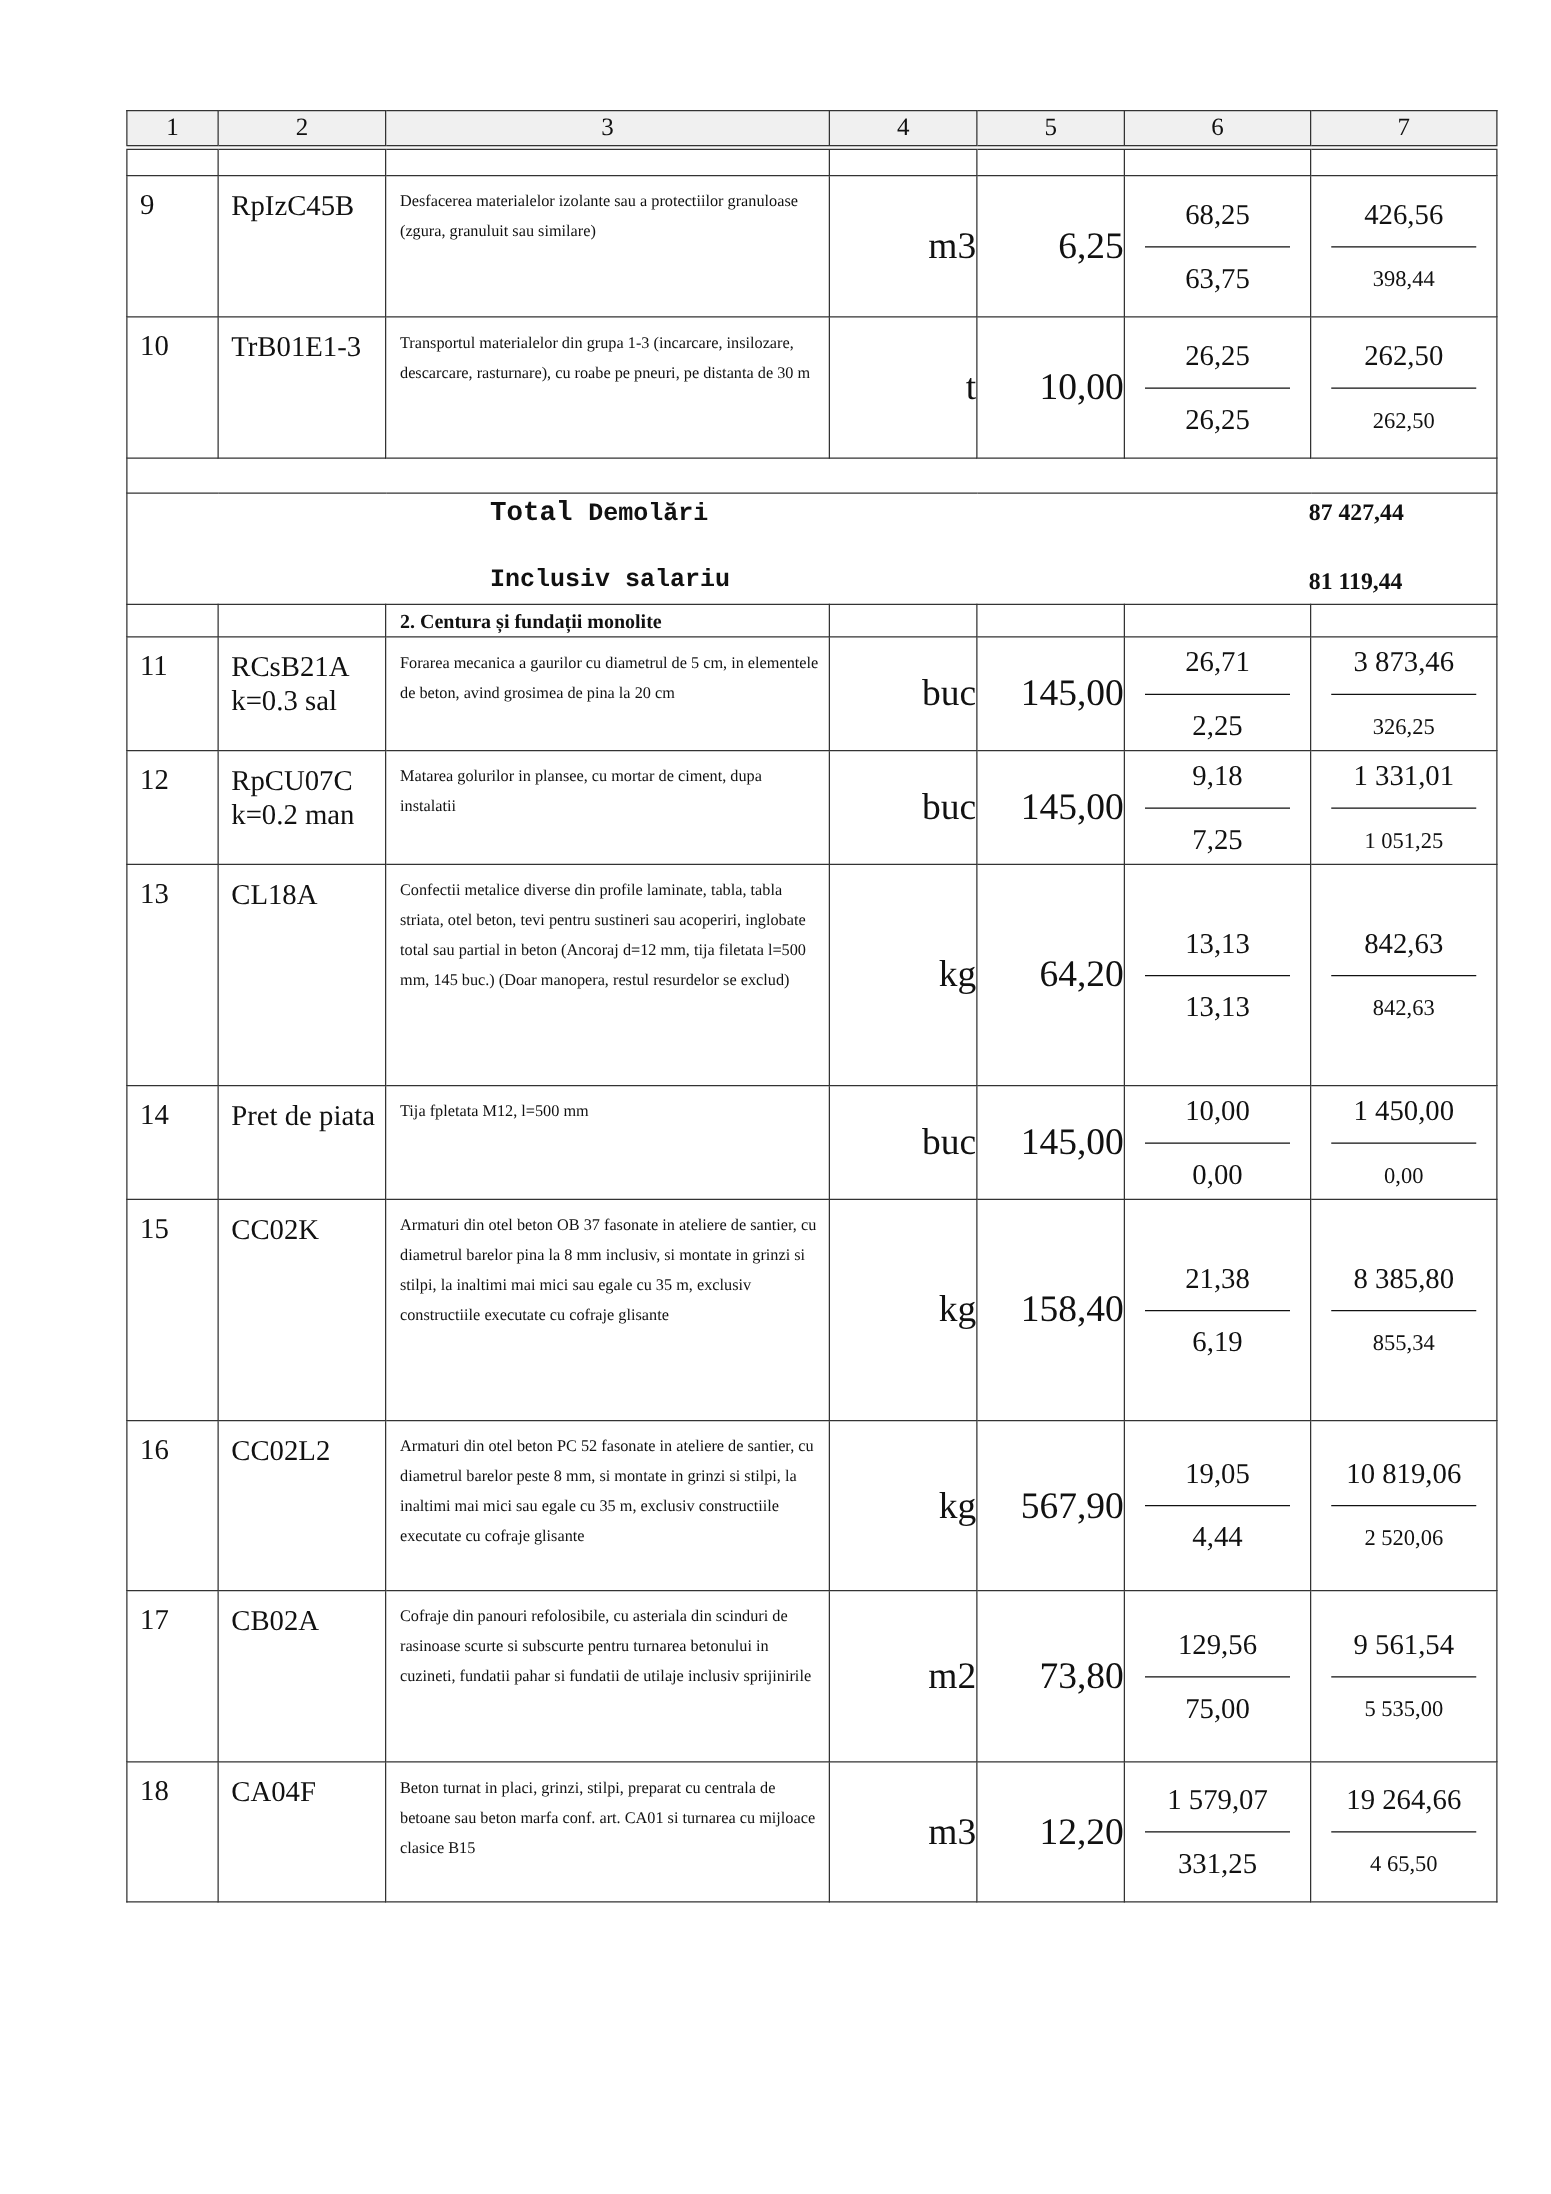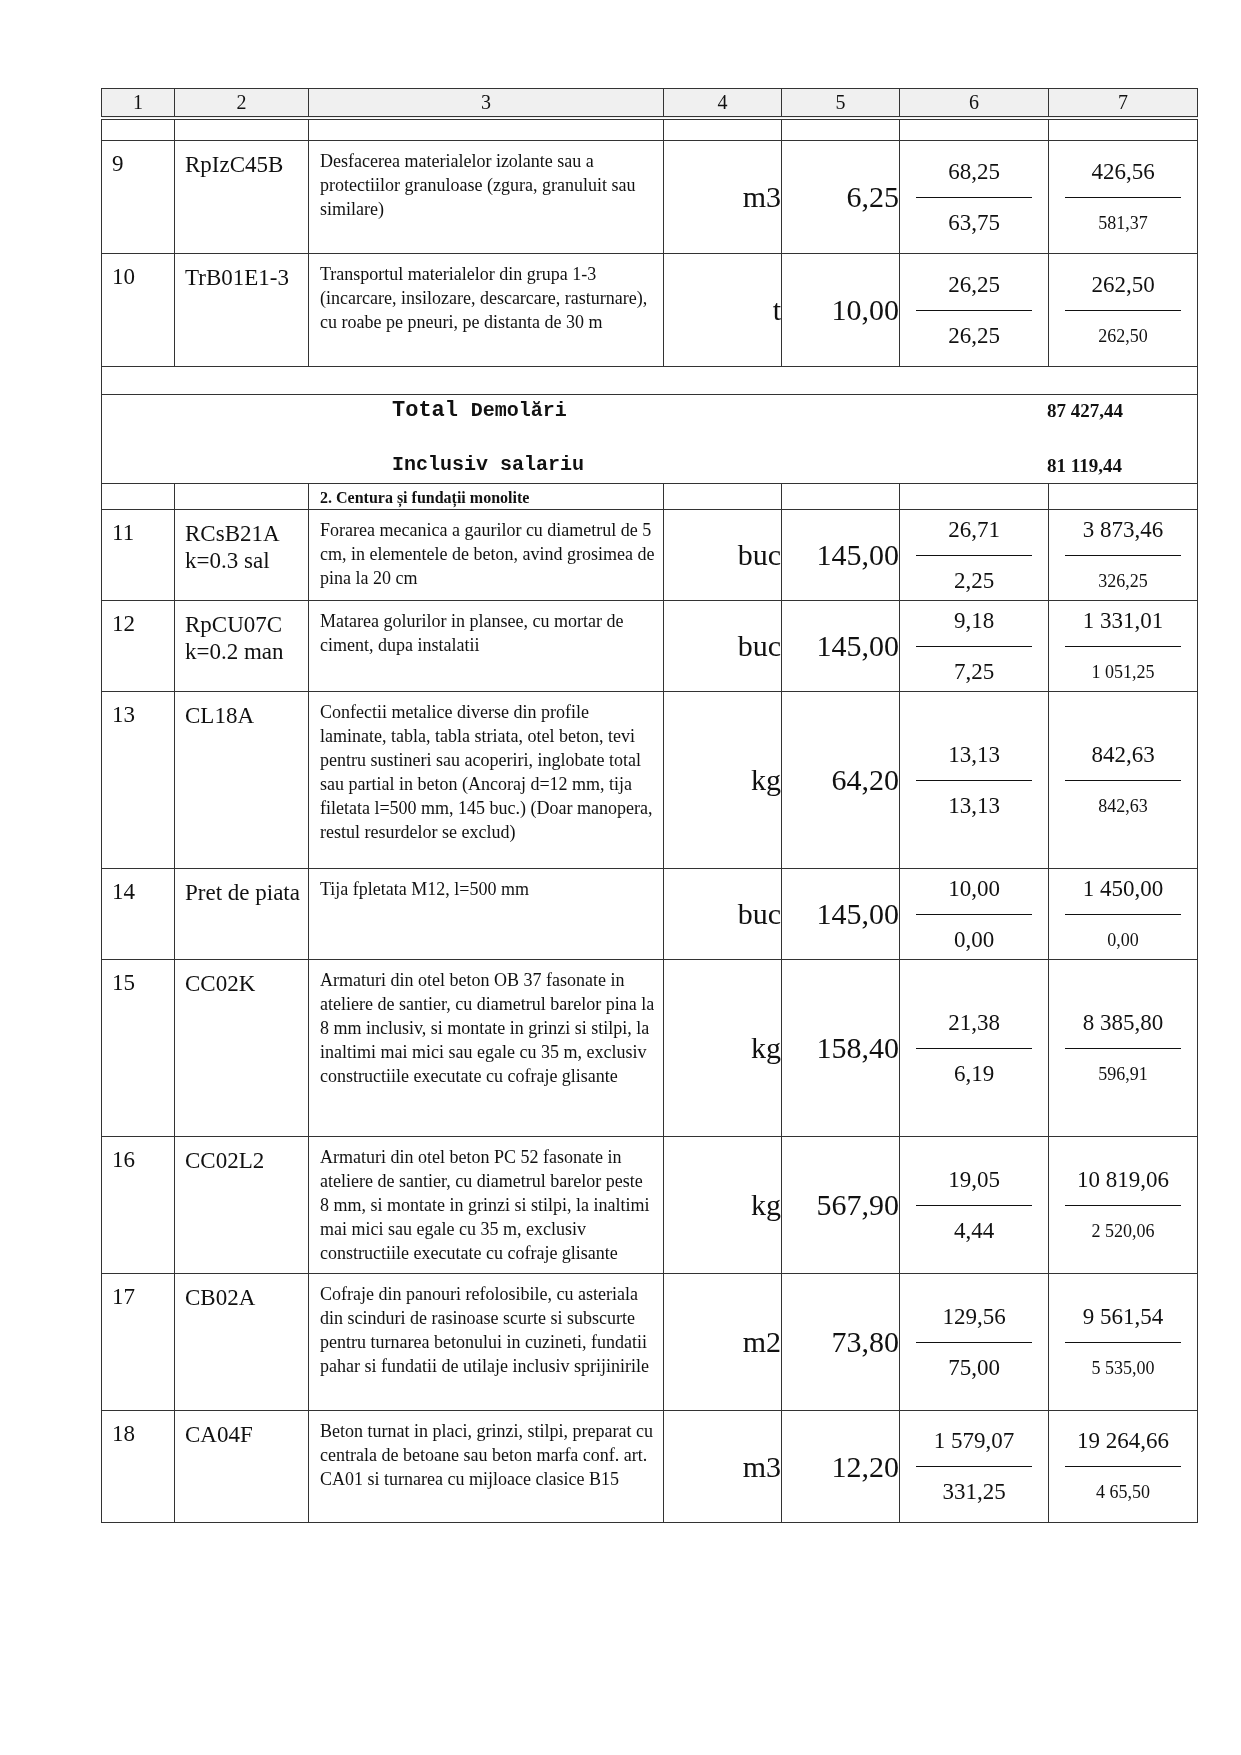--- a/index.html
+++ b/index.html
@@ -6,21 +6,21 @@
   body { width: 1241px; height: 1755px; position: relative; font-family: "Liberation Serif", serif; color: #111; }
   .page { position: absolute; left: 101px; top: 88px; width: 1096px; }
   table { border-collapse: collapse; width: 1096px; table-layout: fixed; }
   td { border: 1.5px solid #333; padding: 0; vertical-align: top; }
   col.c1 { width: 73px; } col.c2 { width: 134px; } col.c3 { width: 355px; }
   col.c4 { width: 118px; } col.c5 { width: 118px; } col.c6 { width: 149px; } col.c7 { width: 149px; }
   tr.hdr td { background: #f0f0f0; text-align: center; font-size: 20px; height: 27px; line-height: 27px; border-bottom: 4px double #333; }
   tr.spacer td { height: 20px; }
   .nr { font-size: 23px; padding: 10px 0 0 10px; }
   .code { font-size: 23px; padding: 10px 0 0 10px; line-height: 27px; }
-  .desc { font-size: 18px; line-height: 24px; padding: 8px 8px 8px 11px; }
+  .desc { font-size: 13px; line-height: 24px; padding: 8px 8px 8px 11px; }
   .unit, .qty { font-size: 30px; text-align: right; vertical-align: middle; }
   .frac { vertical-align: middle; text-align: center; }
   .frac .top, .frac .bot { display: block; font-size: 23px; line-height: 28px; }
   .frac .line { display: block; height: 0; border-top: 1.5px solid #111; margin: 11px auto; width: 78%; }
   .frac.small .bot { font-size: 18px; }
   .frac.small .top { font-size: 23px; }
   tr.gap td { height: 27px; border-left: 1.5px solid #333; border-right: 1.5px solid #333; }
   .totals { position: relative; height: 88px; }
   .tot-label { position: absolute; font-weight: bold; font-size: 21px; font-family: Liberation Mono, monospace; }
   .tot-val { position: absolute; font-weight: bold; font-size: 19px; }
@@ -66,21 +66,21 @@
           <td class="unit">m3</td>
           <td class="qty">6,25</td>
           <td class="frac">
             <span class="top">68,25</span>
             <span class="line"></span>
             <span class="bot">63,75</span>
           </td>
           <td class="frac small">
             <span class="top">426,56</span>
             <span class="line"></span>
-            <span class="bot">581,37</span>
+            <span class="bot">398,44</span>
           </td>
         </tr>
         <tr style="height: 113px;">
           <td class="nr">10</td>
           <td class="code">TrB01E1-3</td>
           <td class="desc">Transportul materialelor din grupa 1-3 (incarcare, insilozare, descarcare, rasturnare), cu roabe pe pneuri, pe distanta de 30 m</td>
           <td class="unit">t</td>
           <td class="qty">10,00</td>
           <td class="frac">
             <span class="top">26,25</span>
@@ -190,21 +190,21 @@
           <td class="unit">kg</td>
           <td class="qty">158,40</td>
           <td class="frac">
             <span class="top">21,38</span>
             <span class="line"></span>
             <span class="bot">6,19</span>
           </td>
           <td class="frac small">
             <span class="top">8 385,80</span>
             <span class="line"></span>
-            <span class="bot">596,91</span>
+            <span class="bot">855,34</span>
           </td>
         </tr>
         <tr style="height: 136px;">
           <td class="nr">16</td>
           <td class="code">CC02L2</td>
           <td class="desc">Armaturi din otel beton PC 52 fasonate in ateliere de santier, cu diametrul barelor peste 8 mm, si montate in grinzi si stilpi,  la inaltimi mai mici sau egale cu 35 m, exclusiv constructiile executate cu cofraje glisante</td>
           <td class="unit">kg</td>
           <td class="qty">567,90</td>
           <td class="frac">
             <span class="top">19,05</span>

